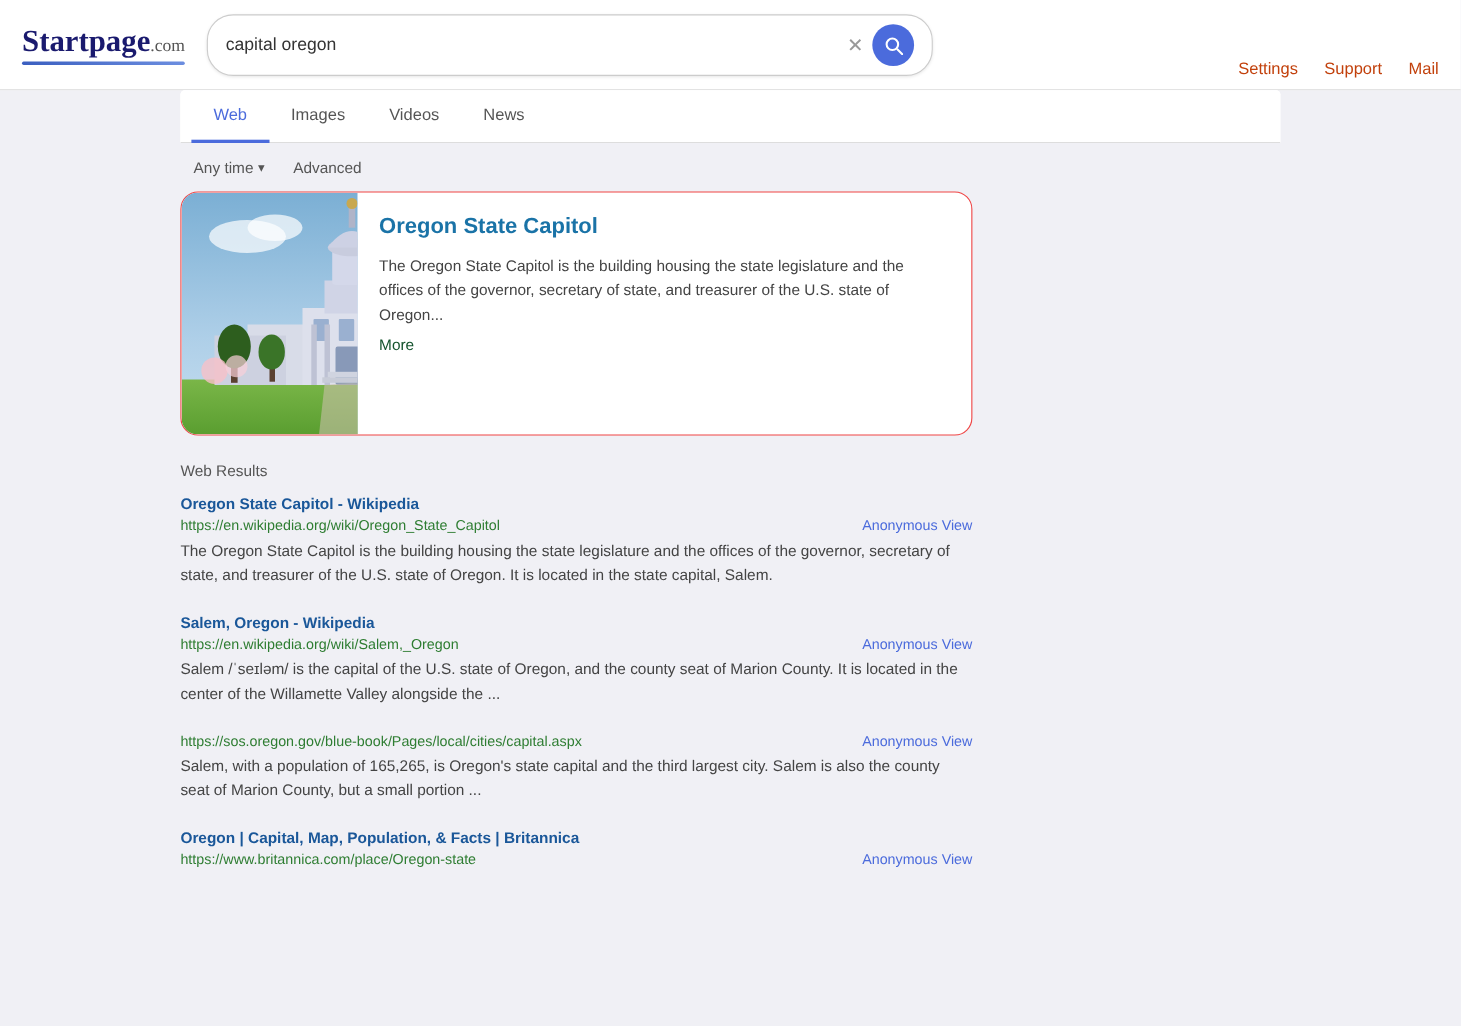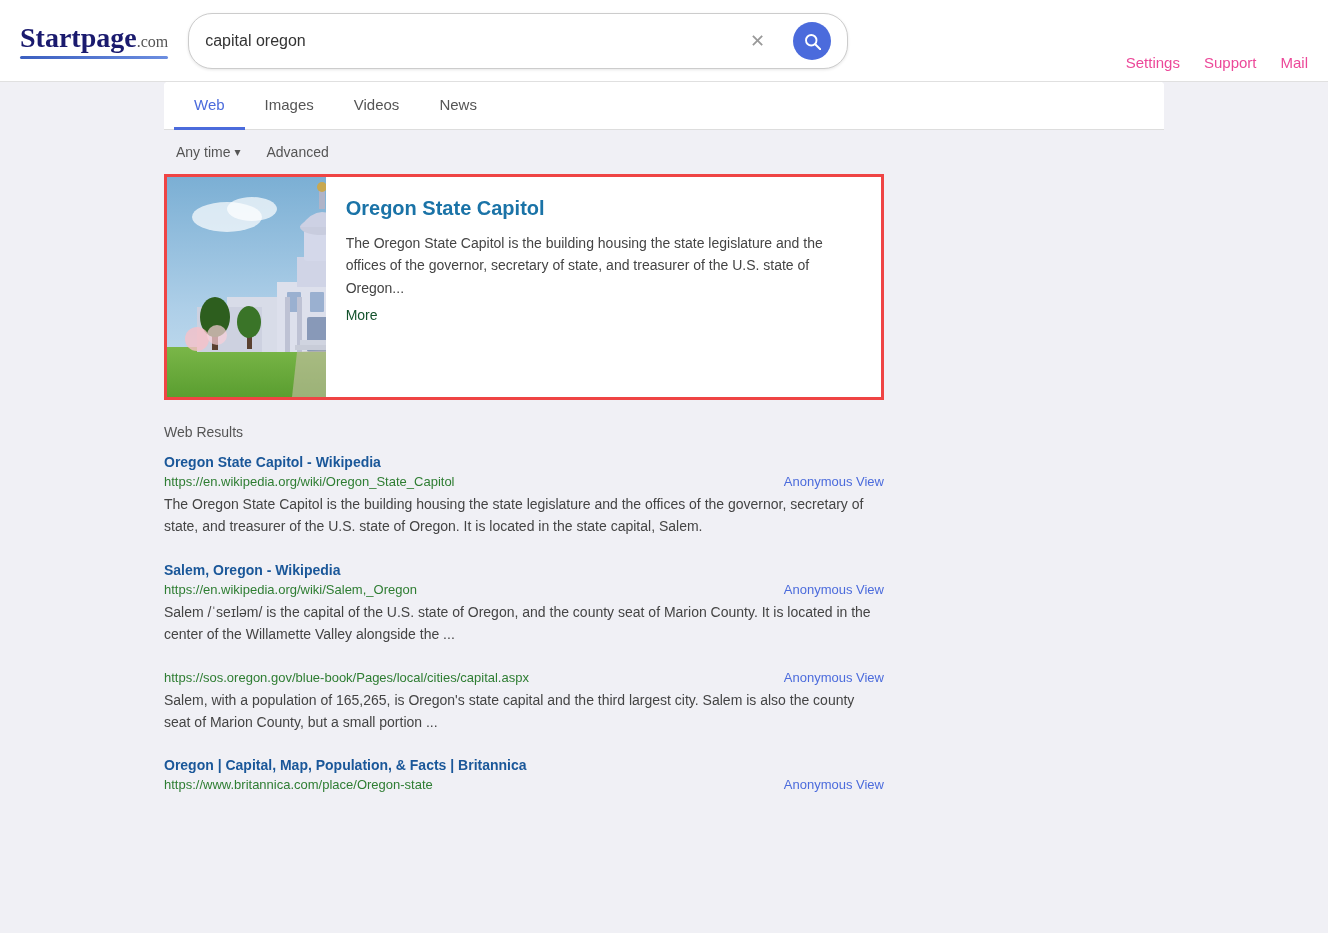--- a/index.html
+++ b/index.html
@@ -27,21 +27,20 @@
     .search-bar {
       flex: 1;
       max-width: 660px;
       display: flex;
       align-items: center;
       border: 1px solid #ccc;
       border-radius: 24px;
       padding: 8px 16px;
       background: #fff;
       box-shadow: 0 1px 3px rgba(0,0,0,0.1);
-      gap: 20px;
     }
     .search-input {
       flex: 1;
       border: none;
       outline: none;
       font-size: 16px;
       color: #333;
       background: transparent;
     }
     .clear-btn {
@@ -67,21 +66,21 @@
       font-size: 18px;
       flex-shrink: 0;
     }
     .header-nav {
       display: flex;
       gap: 24px;
       margin-left: auto;
     }
     .header-nav a {
       text-decoration: none;
-      color: #ec4899;
+      color: #c2410c;
       font-size: 15px;
       margin-top: 44px;
     }
     
     .main {
       max-width: 1040px;
       margin: 0 auto;
       padding: 0 20px;
     }
     
@@ -132,22 +131,22 @@
       font-size: 14px;
       color: #555;
       background: none;
       border: none;
       cursor: pointer;
       padding: 4px 8px;
     }
     
     .knowledge-panel {
       background: #fff;
-      border-radius: 0;
-      border: 3px solid #ef4444;
+      border-radius: 16px;
+      border: 1px solid #ef4444;
       display: flex;
       overflow: hidden;
       margin-bottom: 24px;
       max-width: 720px;
     }
     .knowledge-text {
       padding: 20px;
     }
     .knowledge-title {
       font-size: 20px;

